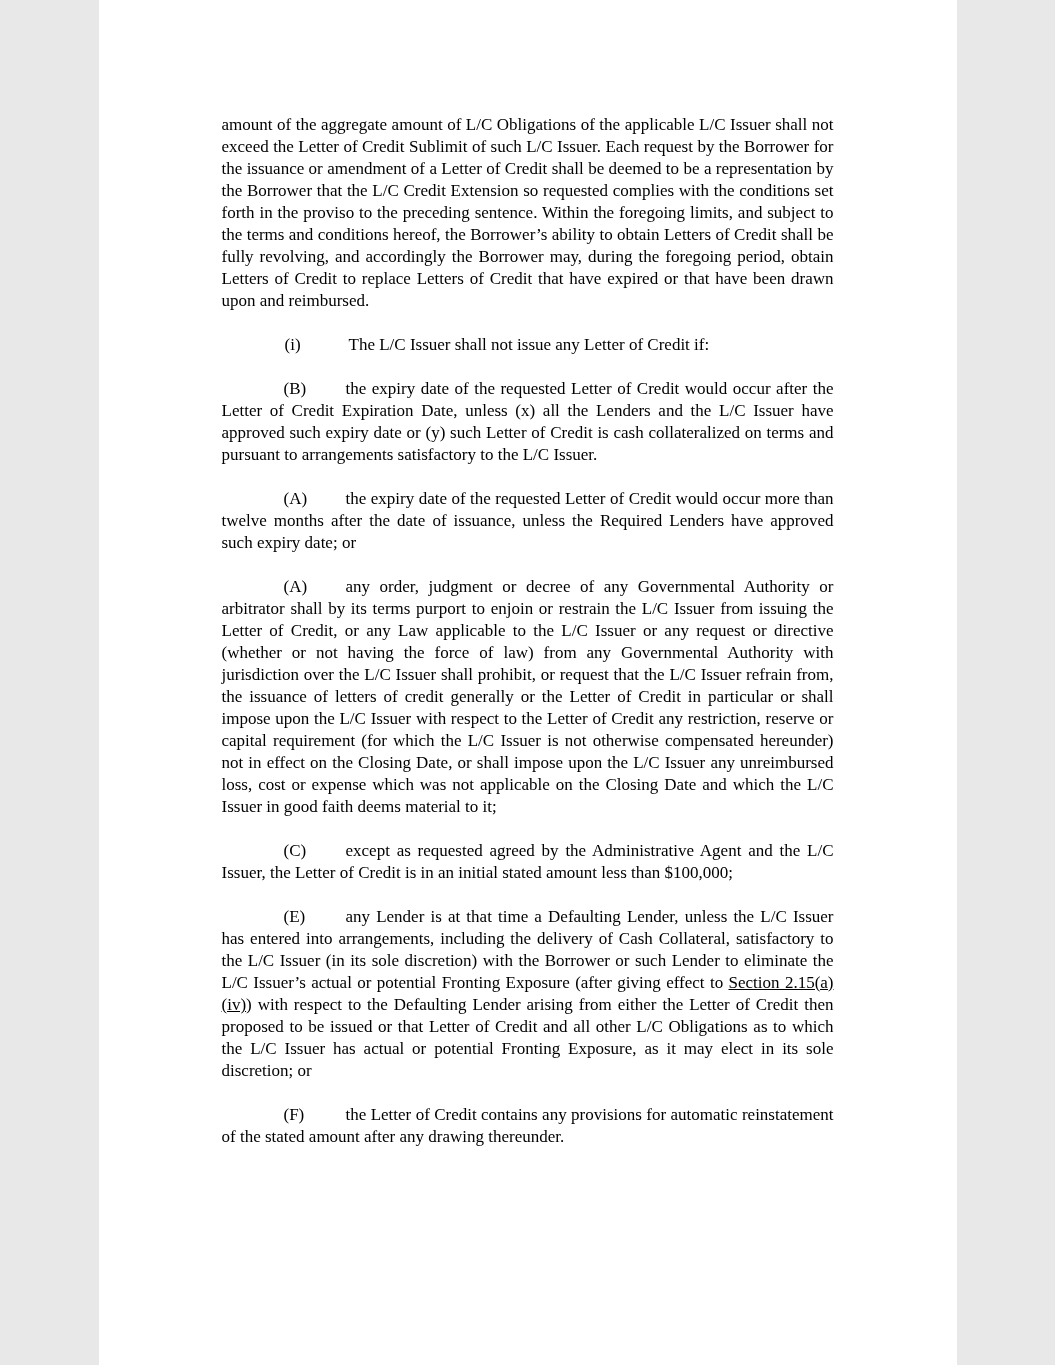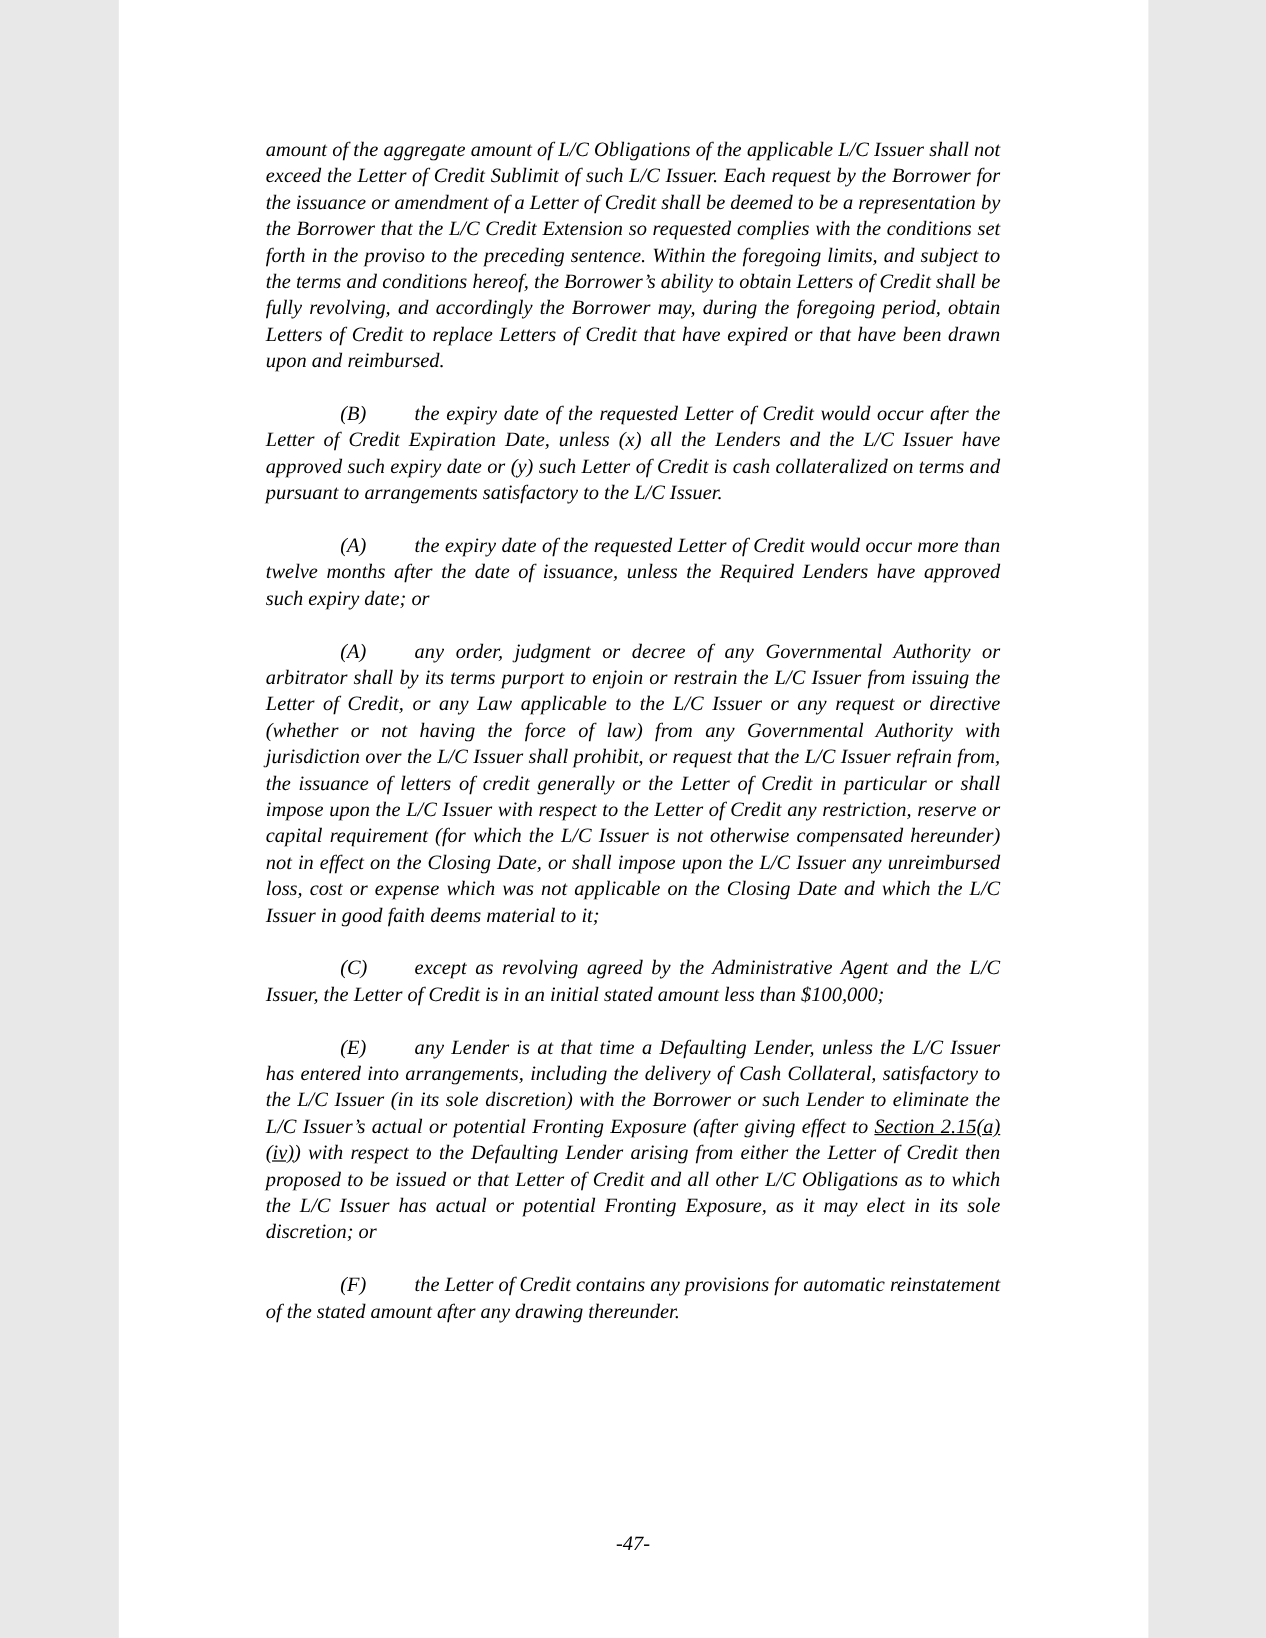--- a/index.html
+++ b/index.html
@@ -8,21 +8,20 @@
     position: relative;
     width: 858px;
     height: 1365px;
     margin: 0 auto;
     background: #ffffff;
     font-family: "Liberation Serif", serif;
     font-size: 17px;
     line-height: 22px;
     color: #000000;
     overflow: hidden;
-    font-style: italic;
   }
   .content {
     position: absolute;
     left: 123px;
     right: 123px;
     top: 114px;
     text-align: justify;
   }
   .content p { margin: 0 0 22px 0; }
   .content p:last-child { margin-bottom: 12px; }
@@ -45,32 +44,32 @@
   }
 </style>
 </head>
 <body>
 
 <div class="page">
   <div class="content">
 
     <p class="body-para">amount of the aggregate amount of L/C Obligations of the applicable L/C Issuer shall not exceed the Letter of Credit Sublimit of such L/C Issuer. Each request by the Borrower for the issuance or amendment of a Letter of Credit shall be deemed to be a representation by the Borrower that the L/C Credit Extension so requested complies with the conditions set forth in the proviso to the preceding sentence. Within the foregoing limits, and subject to the terms and conditions hereof, the Borrower’s ability to obtain Letters of Credit shall be fully revolving, and accordingly the Borrower may, during the foregoing period, obtain Letters of Credit to replace Letters of Credit that have expired or that have been drawn upon and reimbursed.</p>
 
+    <p class="l1"><span class="lbl">(i)</span><span>The L/C Issuer shall not issue any Letter of Credit if:</span></p>
 
     <p class="l2"><span class="lbl">(B)</span><span>the expiry date of the requested Letter of Credit would occur after the Letter of Credit Expiration Date, unless (x) all the Lenders and the L/C Issuer have approved such expiry date or (y) such Letter of Credit is cash collateralized on terms and pursuant to arrangements satisfactory to the L/C Issuer.</span></p>
 
     <p class="l2"><span class="lbl">(A)</span><span>the expiry date of the requested Letter of Credit would occur more than twelve months after the date of issuance, unless the Required Lenders have approved such expiry date; or</span></p>
 
 
     <p class="l2"><span class="lbl">(A)</span><span>any order, judgment or decree of any Governmental Authority or arbitrator shall by its terms purport to enjoin or restrain the L/C Issuer from issuing the Letter of Credit, or any Law applicable to the L/C Issuer or any request or directive (whether or not having the force of law) from any Governmental Authority with jurisdiction over the L/C Issuer shall prohibit, or request that the L/C Issuer refrain from, the issuance of letters of credit generally or the Letter of Credit in particular or shall impose upon the L/C Issuer with respect to the Letter of Credit any restriction, reserve or capital requirement (for which the L/C Issuer is not otherwise compensated hereunder) not in effect on the Closing Date, or shall impose upon the L/C Issuer any unreimbursed loss, cost or expense which was not applicable on the Closing Date and which the L/C Issuer in good faith deems material to it;</span></p>
 
 
-    <p class="l2"><span class="lbl">(C)</span><span>except as revolving agreed by the Administrative Agent and the L/C Issuer, the Letter of Credit is in an initial stated amount less than $100,000;</span></p>
+    <p class="l2"><span class="lbl">(C)</span><span>except as requested agreed by the Administrative Agent and the L/C Issuer, the Letter of Credit is in an initial stated amount less than $100,000;</span></p>
 
 
     <p class="l2"><span class="lbl">(E)</span><span>any Lender is at that time a Defaulting Lender, unless the L/C Issuer has entered into arrangements, including the delivery of Cash Collateral, satisfactory to the L/C Issuer (in its sole discretion) with the Borrower or such Lender to eliminate the L/C Issuer’s actual or potential Fronting Exposure (after giving effect to </span><span class="underline">Section 2.15(a)(iv)</span><span>) with respect to the Defaulting Lender arising from either the Letter of Credit then proposed to be issued or that Letter of Credit and all other L/C Obligations as to which the L/C Issuer has actual or potential Fronting Exposure, as it may elect in its sole discretion; or</span></p>
 
     <p class="l2"><span class="lbl">(F)</span><span>the Letter of Credit contains any provisions for automatic reinstatement of the stated amount after any drawing thereunder.</span></p>
 
   </div>
 
-  <div class="footer">-47-</div>
 </div>
 
 </body></html>

